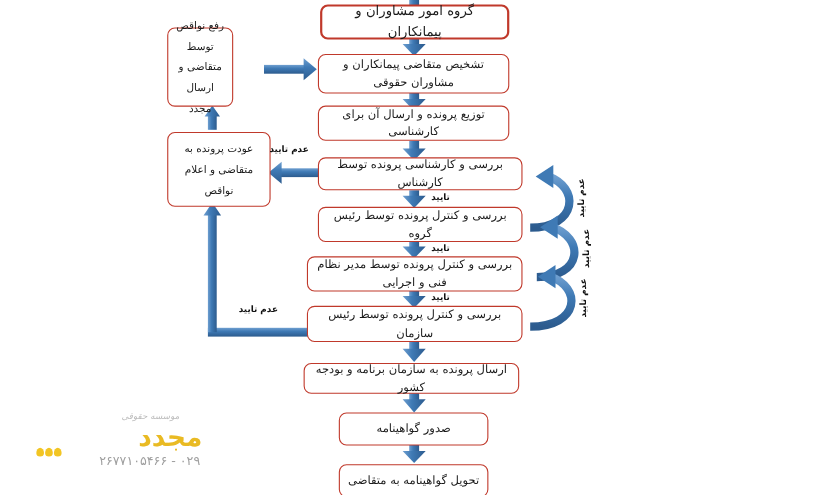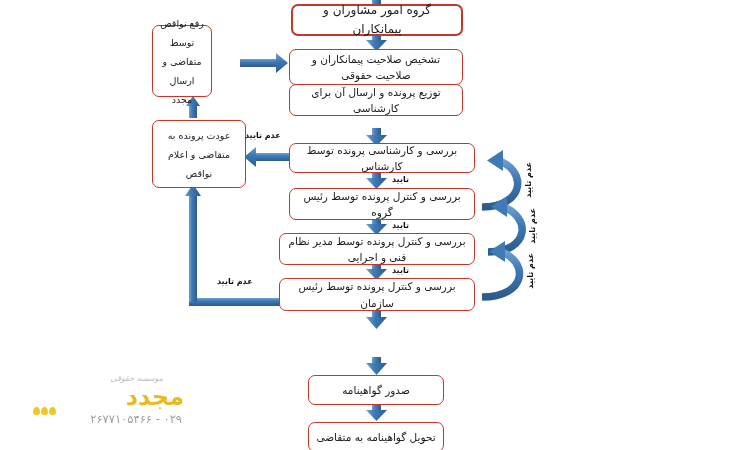--- a/index.html
+++ b/index.html
@@ -230,32 +230,33 @@
     </g>
 
     <g>
       <path d="M482,297 C527,297 530,261 499,251" stroke="url(#gBlueH)" stroke-width="7.5" fill="none"></path>
       <path d="M505,241 L505,262 L489,251.5 z" fill="#3f7ab5"></path>
     </g>
   </svg>
 
   <div class="box header" style="left:291px; top:4px; width:172px; height:32px;">گروه امور مشاوران و پیمانکاران</div>
 
-  <div class="box" style="left:289px; top:49px; width:174px; height:36px;">تشخیص صلاحیت پیمانکاران و صلاحیت حقوقی</div>
-
-  <div class="box" style="left:289px; top:84px; width:174px; height:32px;">توزیع پرونده و ارسال آن برای کارشناسی</div>
+  <div class="box" style="left:289px; top:49px; width:174px; height:36px;">تشخیص متقاضی پیمانکاران و مشاوران حقوقی</div>
+
+  <div class="box" style="left:289px; top:96px; width:174px; height:32px;">توزیع پرونده و ارسال آن برای کارشناسی</div>
 
   <div class="box" style="left:289px; top:143px; width:186px; height:30px;">بررسی و کارشناسی پرونده توسط کارشناس</div>
 
   <div class="box" style="left:289px; top:188px; width:186px; height:32px;">بررسی و کنترل پرونده توسط رئیس گروه</div>
 
   <div class="box" style="left:279px; top:233px; width:196px; height:32px;">بررسی و کنترل پرونده توسط مدیر نظام فنی و اجرایی</div>
 
   <div class="box" style="left:279px; top:278px; width:196px; height:33px;">بررسی و کنترل پرونده توسط رئیس سازمان</div>
 
+  <div class="box" style="left:276px; top:330px; width:196px; height:28px;">ارسال پرونده به سازمان برنامه و بودجه کشور</div>
 
   <div class="box" style="left:308px; top:375px; width:136px; height:30px;">صدور گواهینامه</div>
 
   <div class="box" style="left:308px; top:422px; width:136px; height:30px;">تحویل گواهینامه به متقاضی</div>
 
   <div class="box tall" style="left:152px; top:25px; width:60px; height:72px;">رفع نواقص توسط متقاضی و ارسال مجدد</div>
 
   <div class="box tall" style="left:152px; top:120px; width:94px; height:68px;">عودت پرونده به متقاضی و اعلام نواقص</div>
 
   <div class="lbl" style="left:245px; top:131px;">عدم تایید</div>

